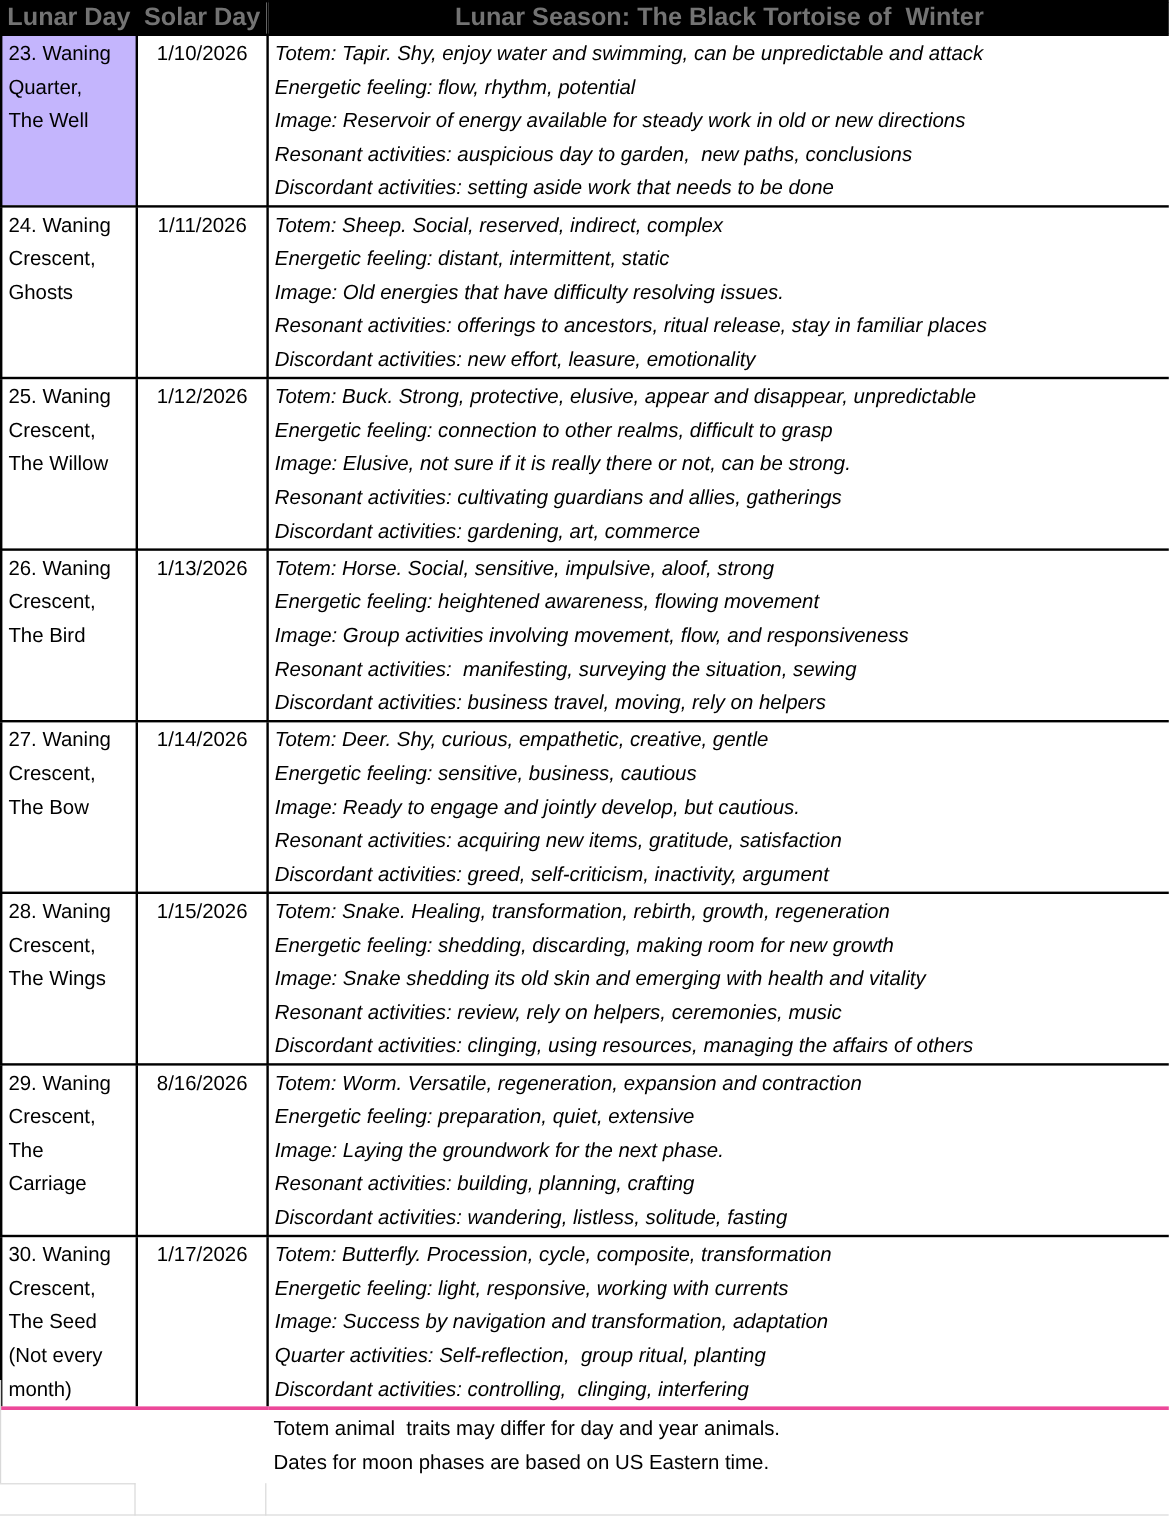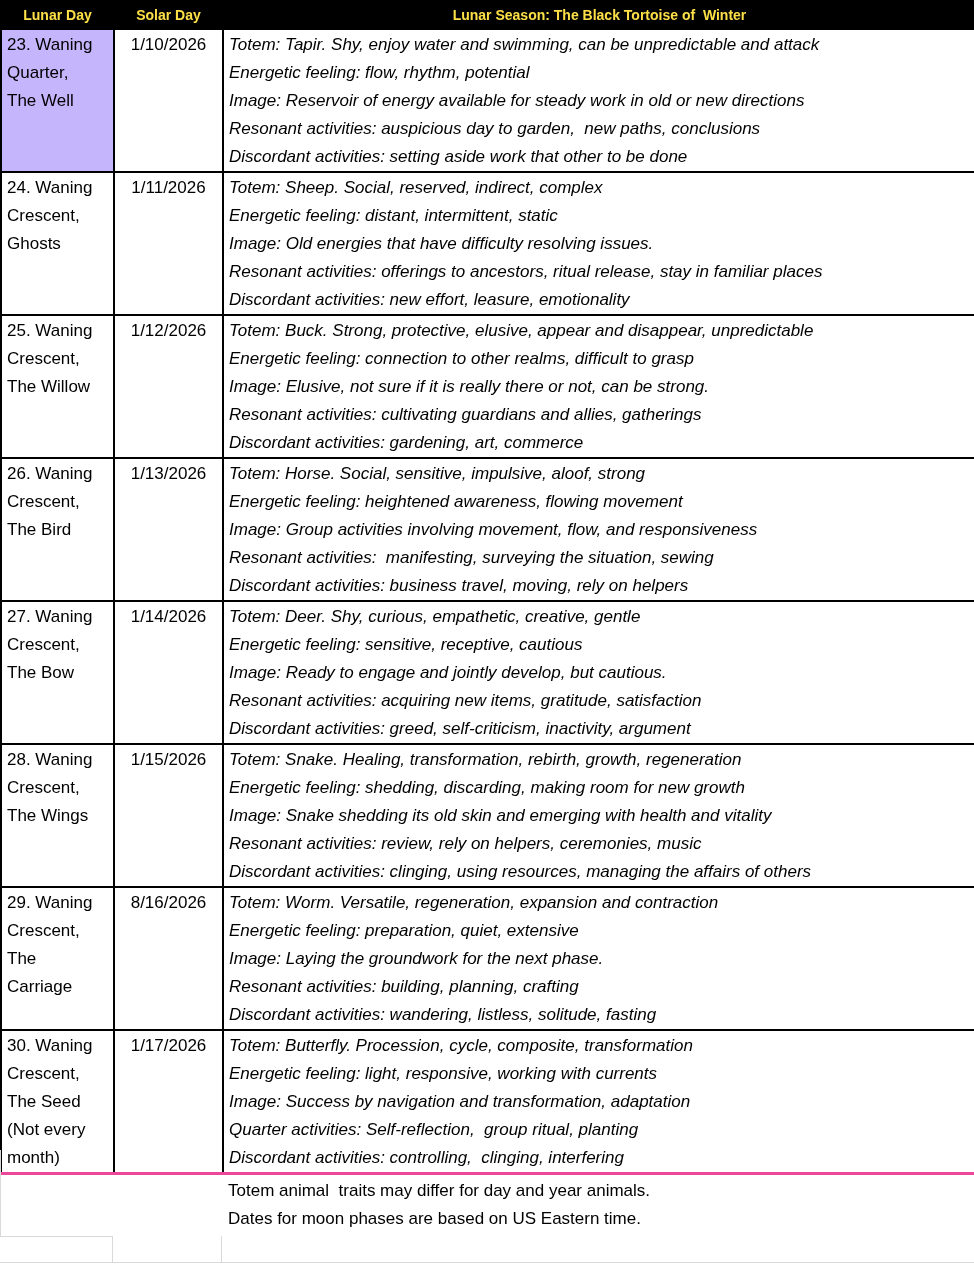--- a/index.html
+++ b/index.html
@@ -28,23 +28,23 @@
   }
   table.lunar th:last-child,
   table.lunar td:last-child {
     border-right: none;
   }
   thead tr {
     height: 28px;
   }
   thead th {
     background: #000000;
-    color: #fde047;
+    color: #737373;
     font-weight: bold;
-    font-size: 14px;
+    font-size: 21px;
     text-align: center;
     padding: 0;
     line-height: 26px;
     white-space: pre-wrap;
   }
   tbody tr {
     height: 140px;
   }
   tbody tr:last-child td {
     border-bottom: 3px solid #ec4899;
@@ -105,21 +105,21 @@
   </thead>
   <tbody>
     <tr>
       <td class="c1 hl">23. Waning Quarter, The Well</td>
       <td class="c2">1/10/2026</td>
       <td class="c3">
         <div class="line">Totem: Tapir. Shy, enjoy water and swimming, can be unpredictable and attack</div>
         <div class="line">Energetic feeling: flow, rhythm, potential</div>
         <div class="line">Image: Reservoir of energy available for steady work in old or new directions</div>
         <div class="line">Resonant activities: auspicious day to garden,  new paths, conclusions</div>
-        <div class="line">Discordant activities: setting aside work that other to be done</div>
+        <div class="line">Discordant activities: setting aside work that needs to be done</div>
       </td>
     </tr>
     <tr>
       <td class="c1">24. Waning Crescent, Ghosts</td>
       <td class="c2">1/11/2026</td>
       <td class="c3">
         <div class="line">Totem: Sheep. Social, reserved, indirect, complex</div>
         <div class="line">Energetic feeling: distant, intermittent, static</div>
         <div class="line">Image: Old energies that have difficulty resolving issues.</div>
         <div class="line">Resonant activities: offerings to ancestors, ritual release, stay in familiar places</div>
@@ -146,21 +146,21 @@
         <div class="line">Image: Group activities involving movement, flow, and responsiveness</div>
         <div class="line">Resonant activities:  manifesting, surveying the situation, sewing</div>
         <div class="line">Discordant activities: business travel, moving, rely on helpers</div>
       </td>
     </tr>
     <tr>
       <td class="c1">27. Waning Crescent, The Bow</td>
       <td class="c2">1/14/2026</td>
       <td class="c3">
         <div class="line">Totem: Deer. Shy, curious, empathetic, creative, gentle</div>
-        <div class="line">Energetic feeling: sensitive, receptive, cautious</div>
+        <div class="line">Energetic feeling: sensitive, business, cautious</div>
         <div class="line">Image: Ready to engage and jointly develop, but cautious.</div>
         <div class="line">Resonant activities: acquiring new items, gratitude, satisfaction</div>
         <div class="line">Discordant activities: greed, self-criticism, inactivity, argument</div>
       </td>
     </tr>
     <tr>
       <td class="c1">28. Waning Crescent, The Wings</td>
       <td class="c2">1/15/2026</td>
       <td class="c3">
         <div class="line">Totem: Snake. Healing, transformation, rebirth, growth, regeneration</div>

